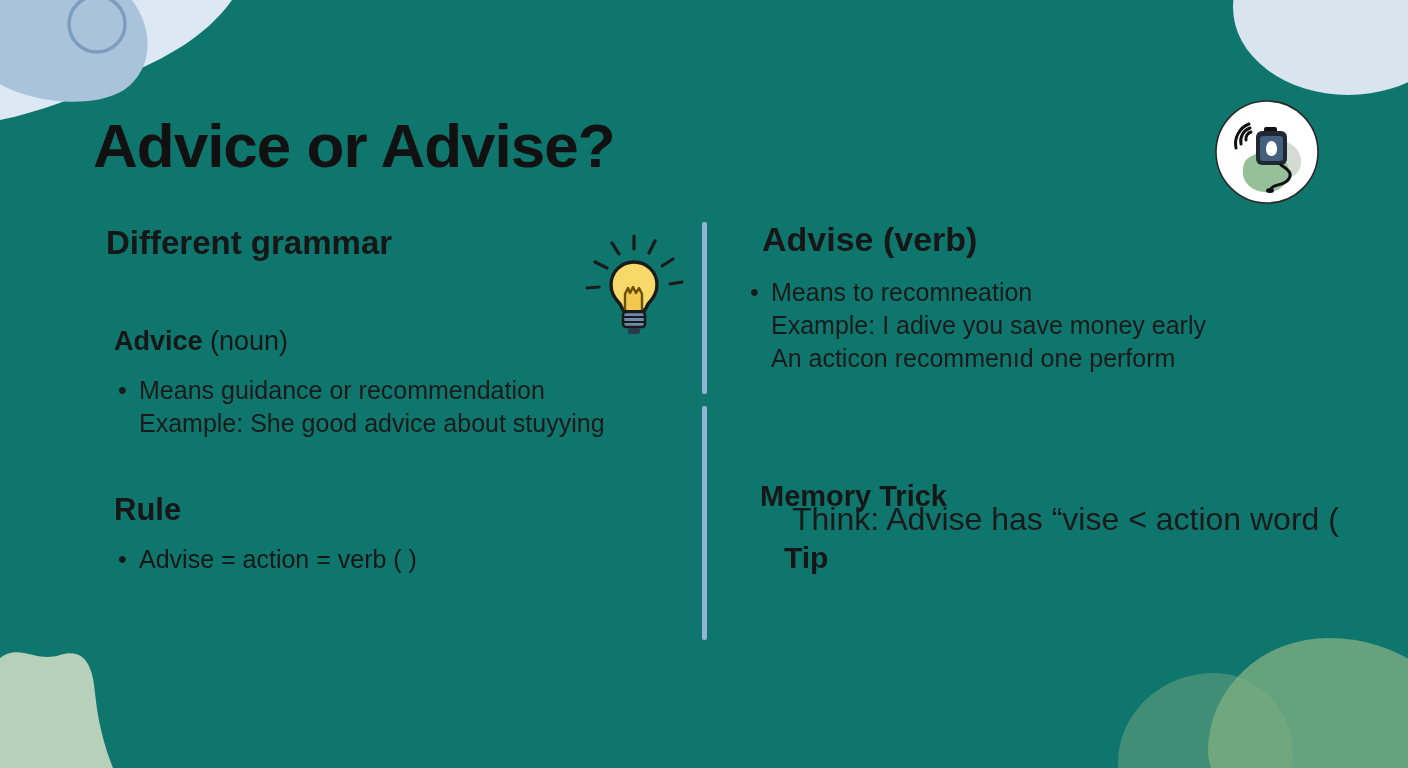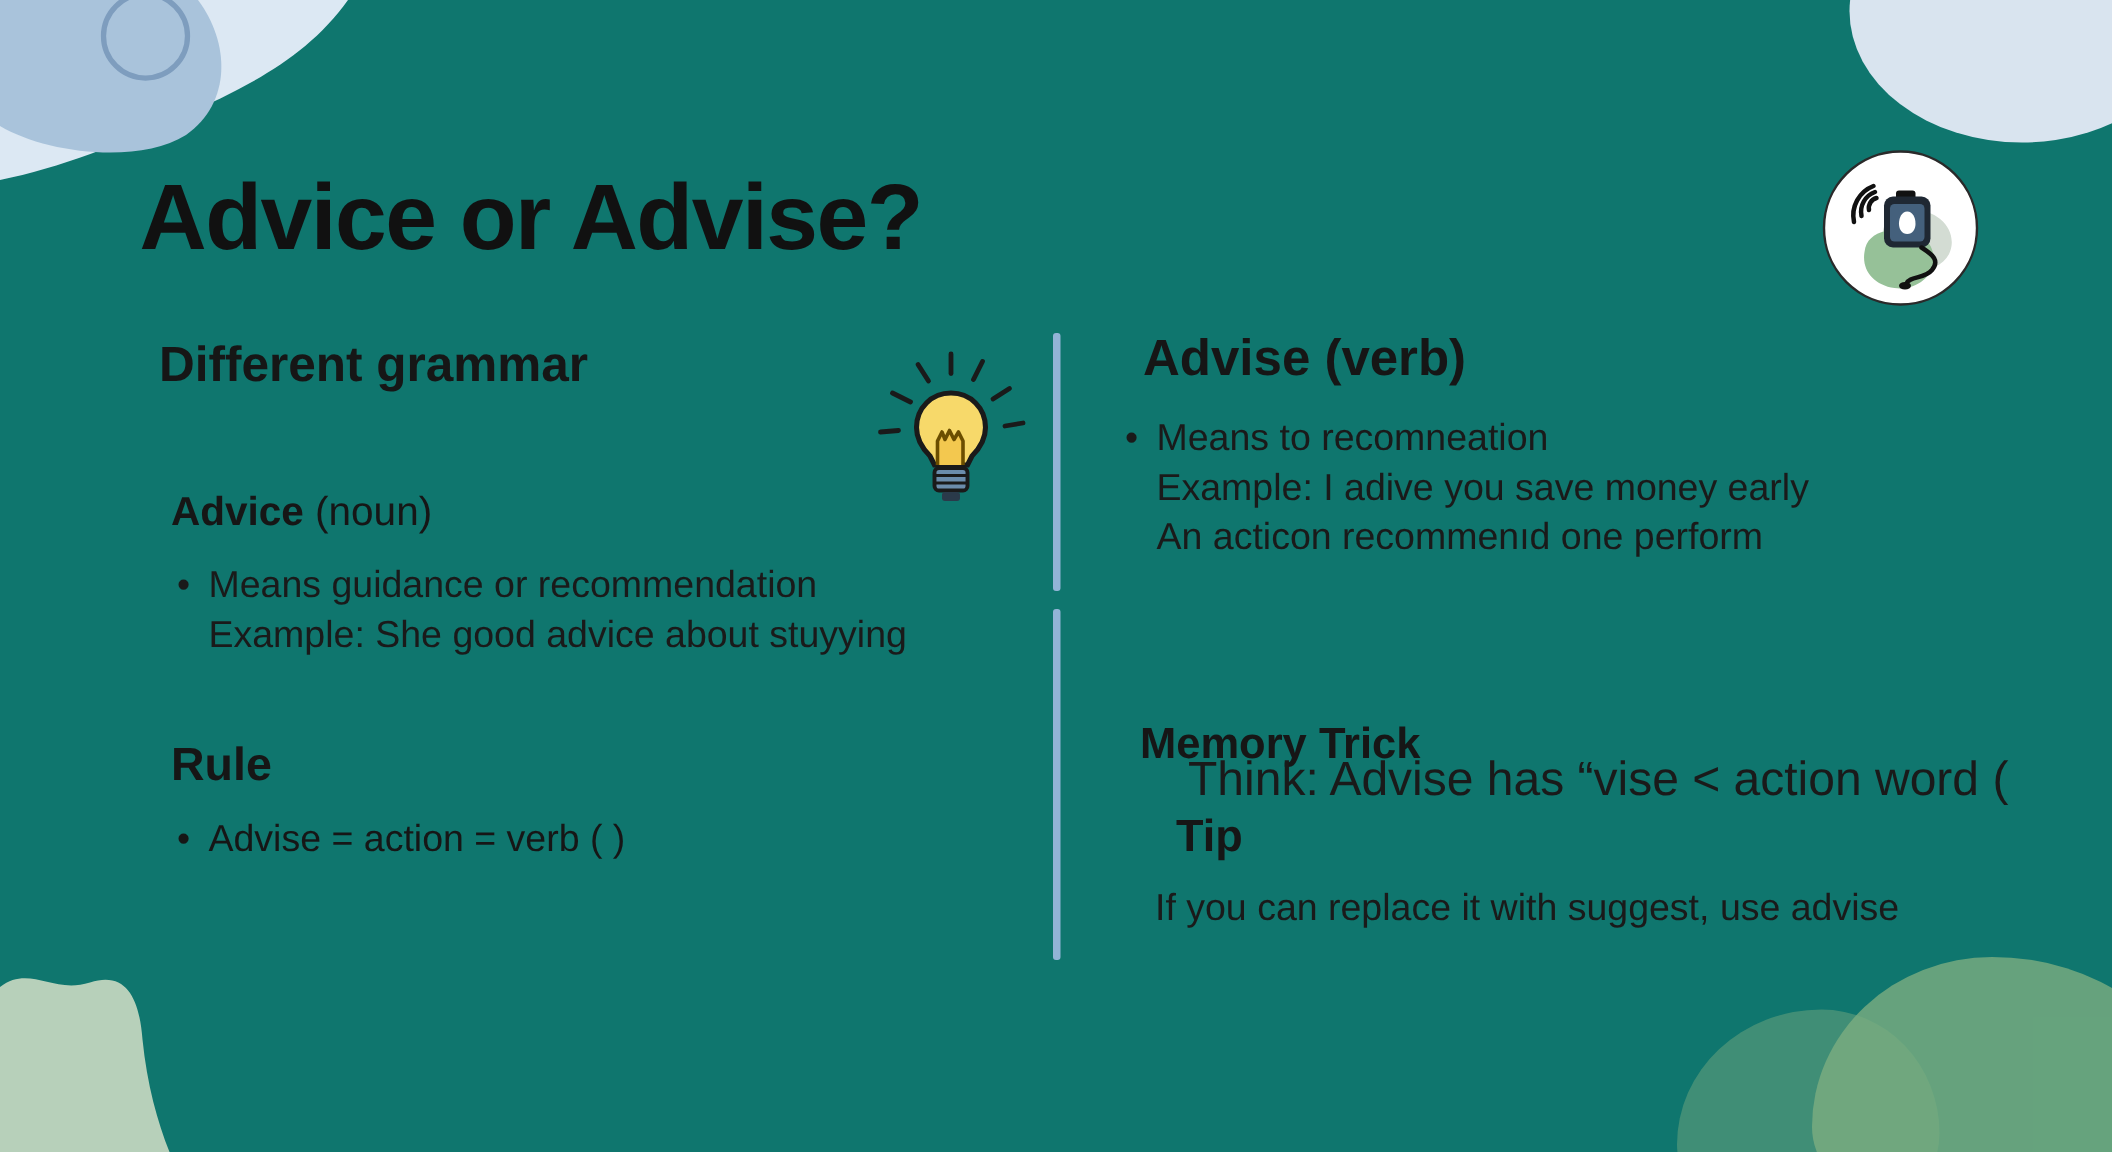--- a/index.html
+++ b/index.html
@@ -115,21 +115,20 @@
   <div class="advise-body body-text">
     <div><span class="bullet">•</span><span>Means to recomneation</span></div>
     <div class="indent"><span>Example: I adive you save money early</span></div>
     <div class="indent"><span>An acticon recommenıd one perform</span></div>
   </div>
 
   <h3 class="memory-heading">Memory Trick</h3>
   <div class="memory-text body-text">Think: Advise has “vise &lt; action word  (</div>
 
   <h3 class="tip-heading">Tip</h3>
-  <div class="tip-text body-text">If you can replace it with suggest, use advise</div>
 
   <div class="device-wrap">
     <svg width="112" height="112" viewBox="0 0 112 112">
       <circle cx="56" cy="54" r="51" fill="#ffffff" stroke="#2a2a2a" stroke-width="1.6"></circle>
       <path d="M60,42 C78,40 92,52 90,66 C88,80 72,84 60,82 C48,80 42,70 44,58 C45,48 52,43 60,42 Z" fill="#d3dcd3"></path>
       <path d="M46,56 C60,52 76,58 78,72 C80,86 66,96 52,94 C38,92 30,82 32,70 C33,62 38,58 46,56 Z" fill="#96c198"></path>
       <g stroke="#111" stroke-width="3" fill="none" stroke-linecap="round">
         <path d="M35,42 a7,7 0 0 1 5,-8"></path>
         <path d="M30,46 a14,14 0 0 1 9,-16"></path>
         <path d="M25,50 a21,21 0 0 1 13,-24"></path>

